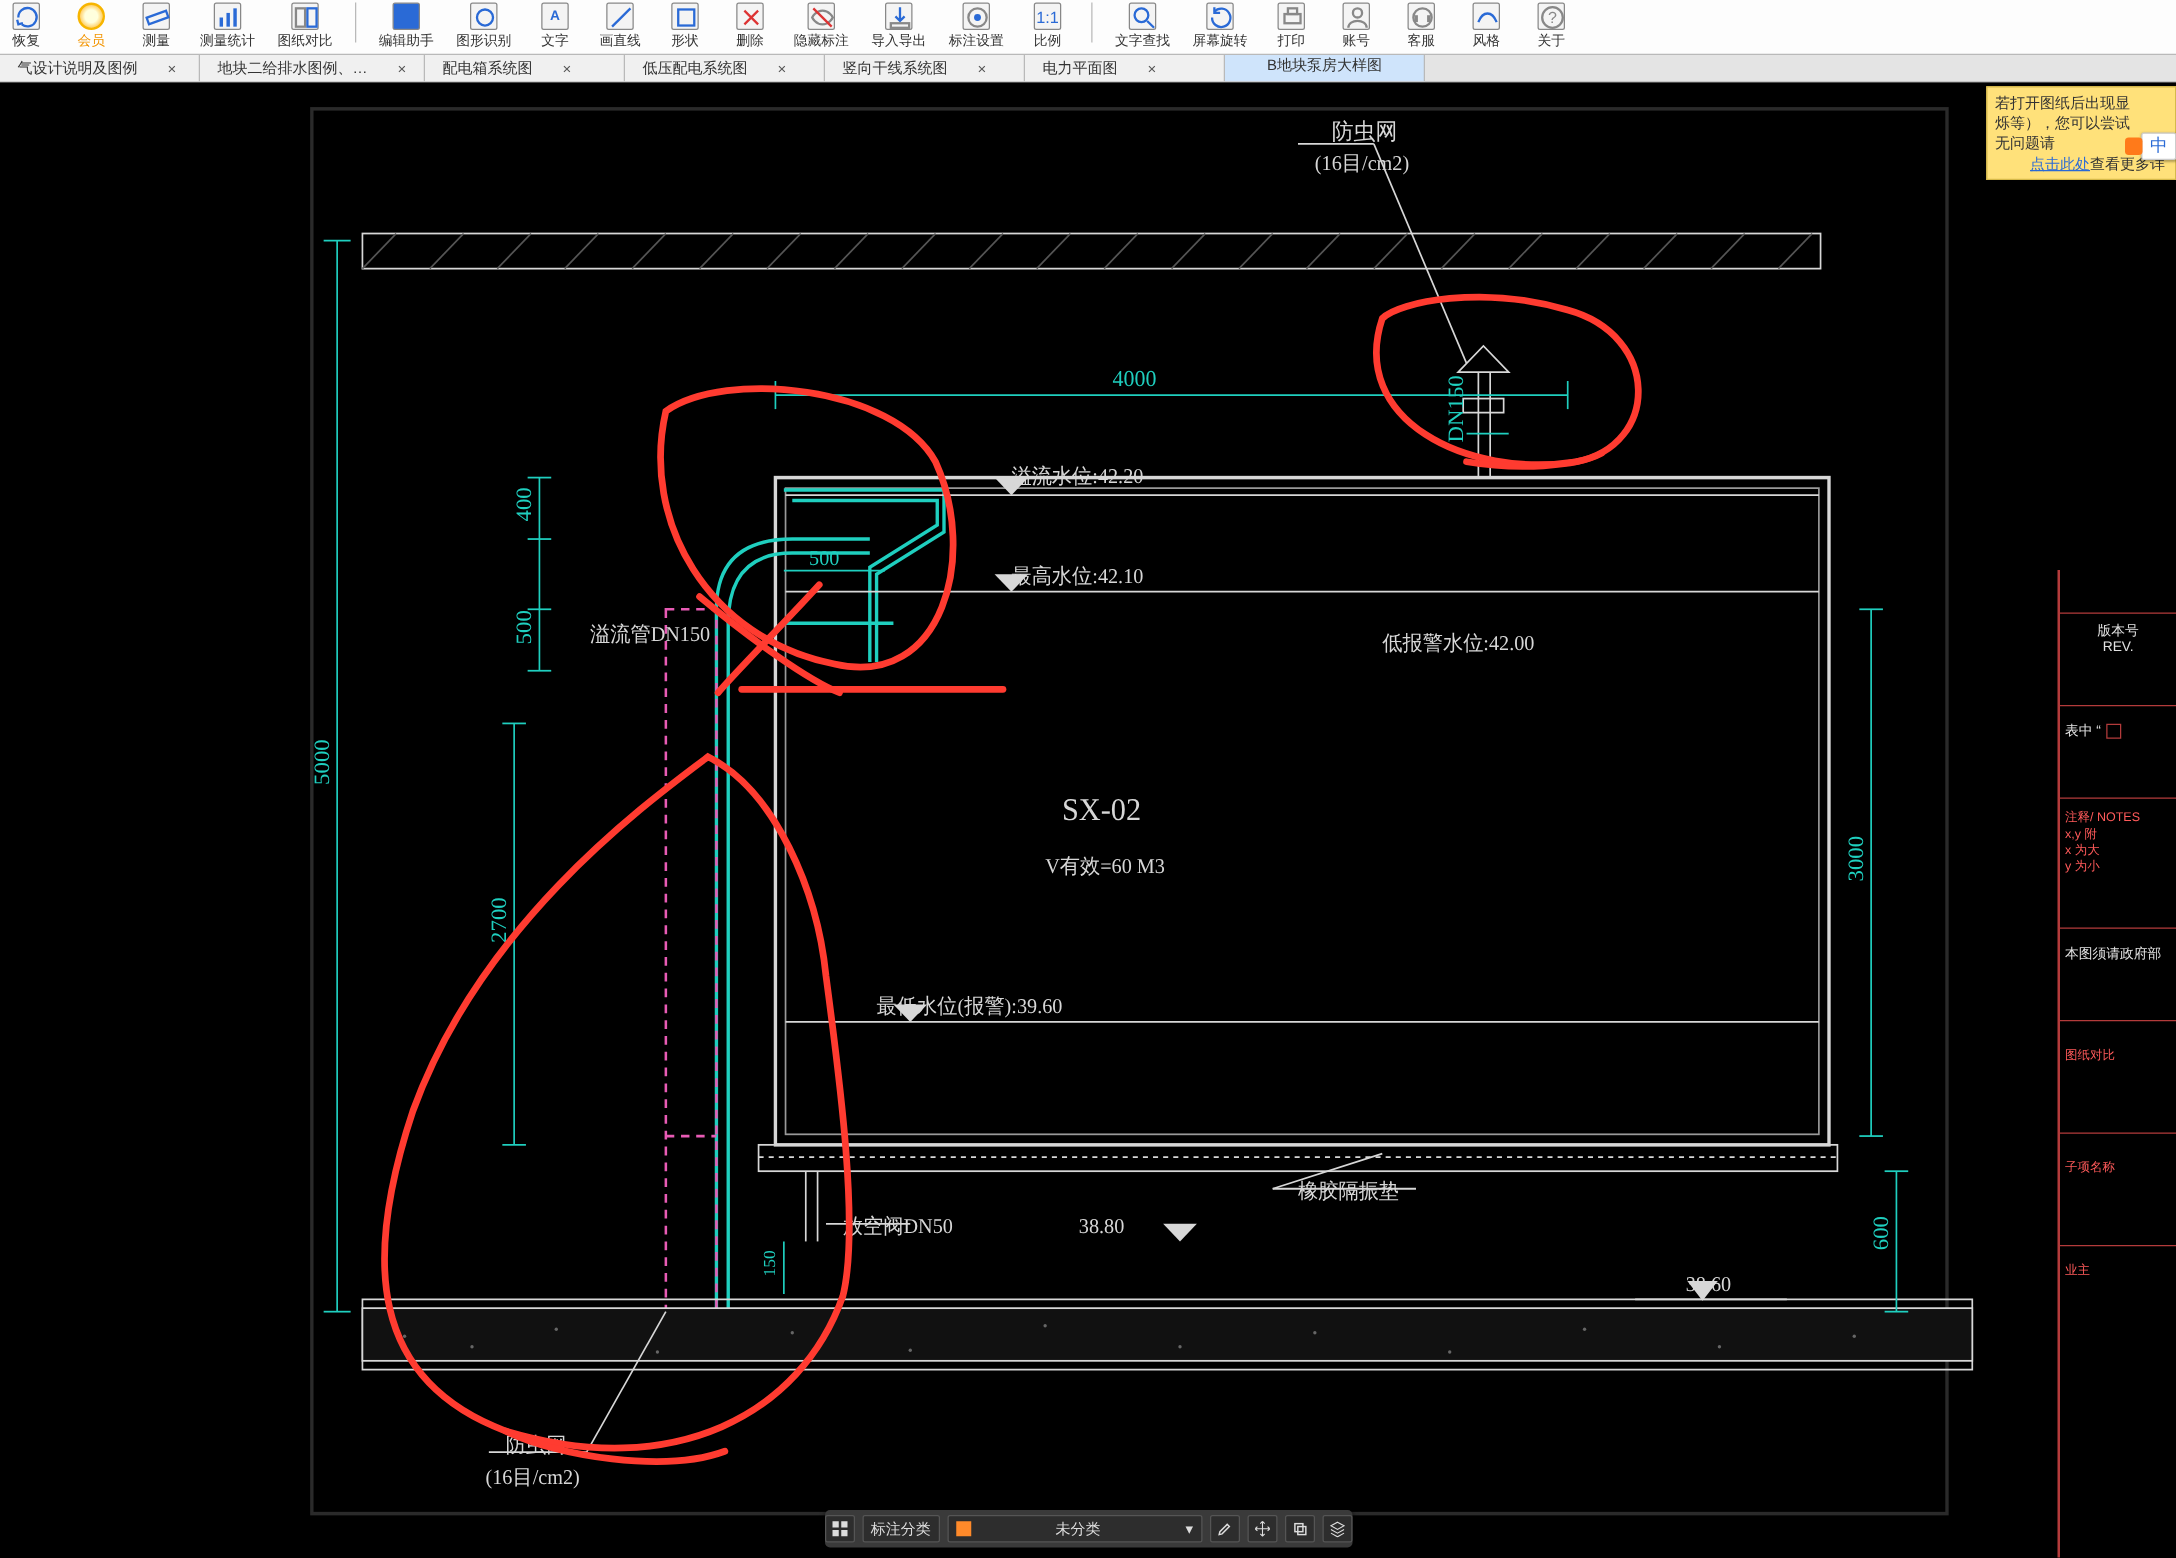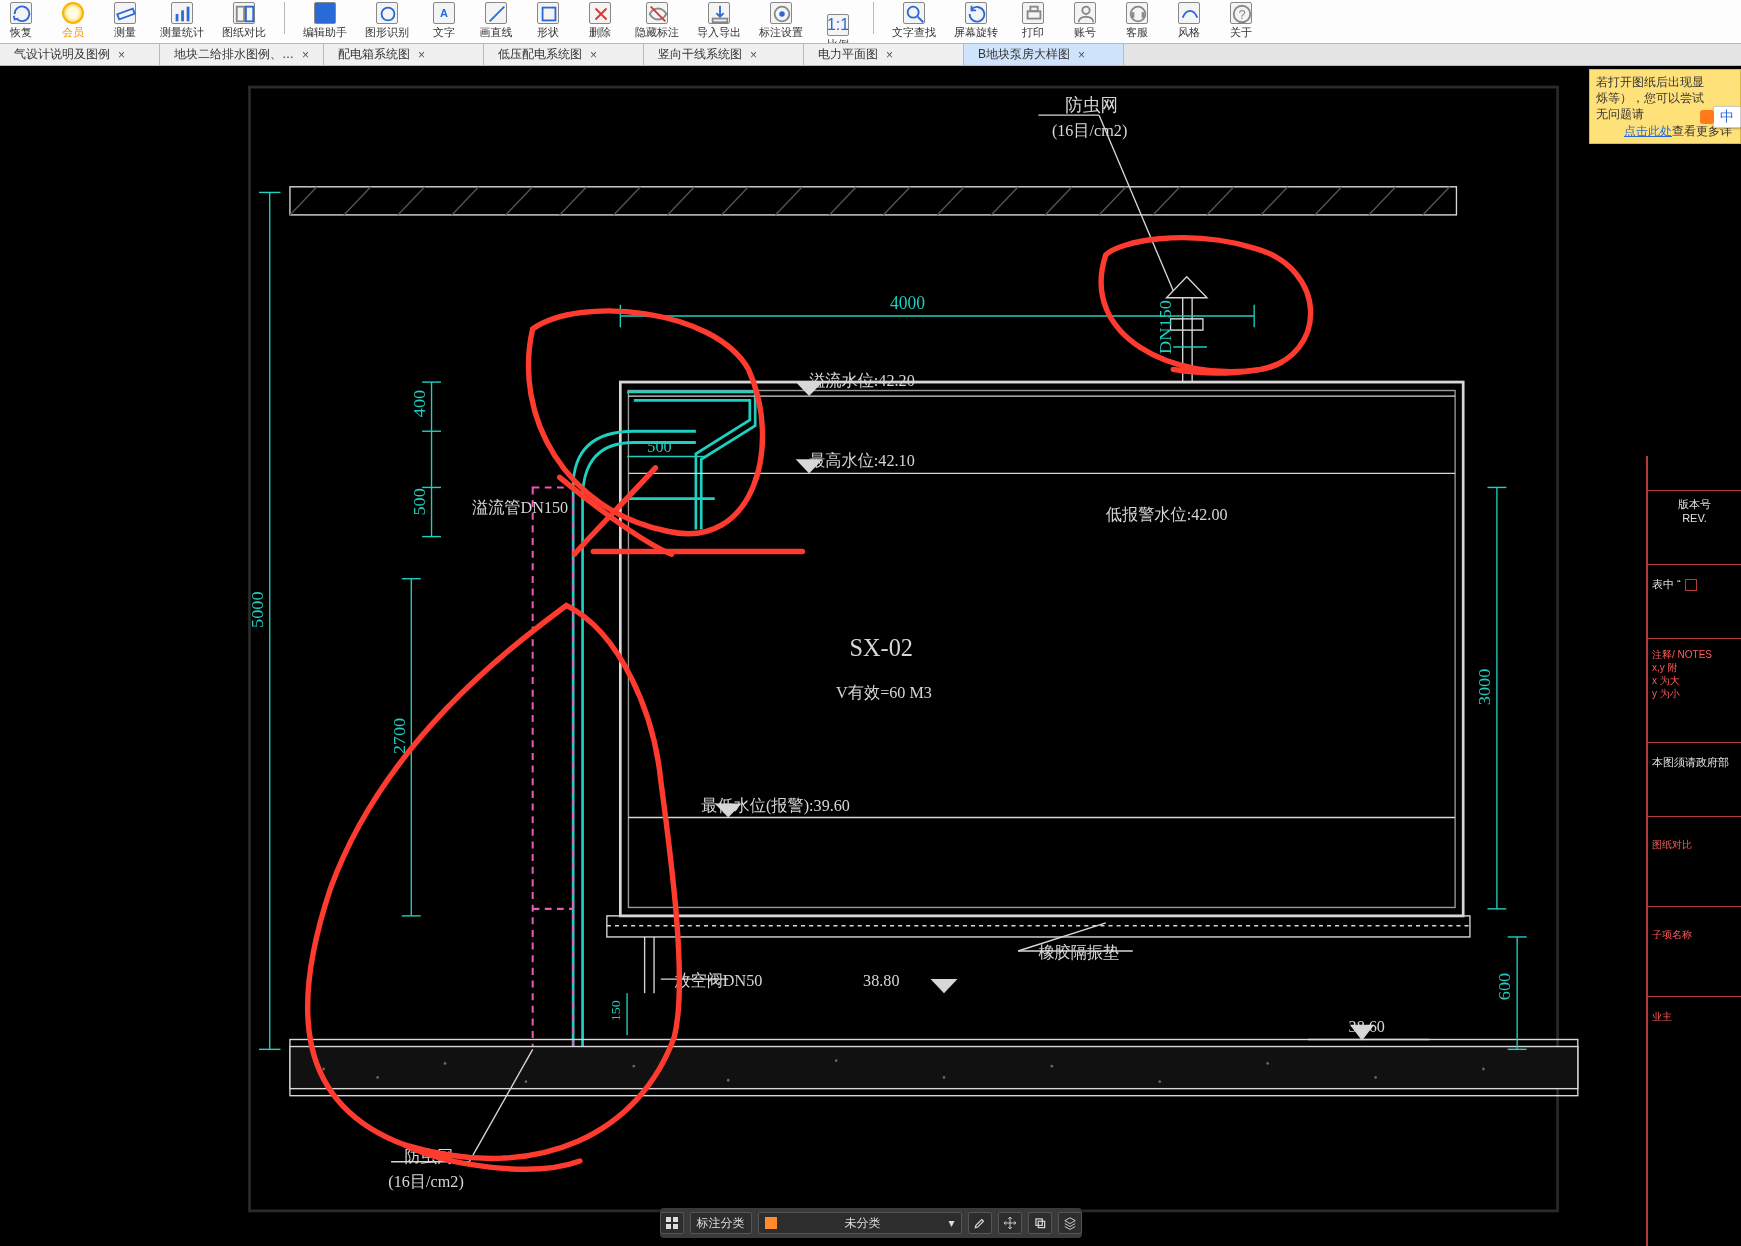--- a/index.html
+++ b/index.html
@@ -44,23 +44,23 @@
   .ticon{display:inline-block;border:1px solid #888;background:#f4f4f4;border-radius:2px;position:relative;}
   .vip .ticon{border:2px solid #f7b500;border-radius:50%;background:radial-gradient(#ffd 40%,#ffa500 100%);} 
   .vip span{color:#f29400;}
 
   
   .tabbar{
     height:22px;background:var(--bg-tabbar);display:flex;align-items:stretch;
     border-bottom:1px solid var(--border);
     font-size:12px;color:#333;
   }
-  .tab{display:flex;align-items:center;gap:8px;padding:0 14px;border-right:1px solid var(--border);
+  .tab{display:flex;align-items:center;gap:24px;padding:0 14px;border-right:1px solid var(--border);
        background:var(--bg-tab);cursor:pointer;min-width:160px;position:relative;}
-  .tab.active{background:var(--bg-tab-active);}
+  .tab.active{background:var(--bg-tab-active);flex-direction:column;}
   .tab .close{font-size:12px;color:#555;}
 
   
   .workspace{position:absolute;top:66px;left:0;right:0;bottom:0;background:var(--cad-bg);}
   .canvas{position:absolute;inset:0;padding-left:16px;}
   .canvas svg{position:absolute;inset:0;width:100%;height:100%;}
 
   
   .dtext{font-family:"SimSun","FangSong",serif;font-size:13px;fill:var(--cad-white);}
   .dsmall{font-size:12px;}
@@ -204,21 +204,21 @@
     <span>导入导出</span>
   </div>
   <div class="tool">
     <span class="ticon"><svg viewBox="0 0 24 24">
           <circle cx="12" cy="12" r="3" fill="#2a6ad6"></circle>
           <circle cx="12" cy="12" r="8" fill="none" stroke="#888" stroke-width="2"></circle>
         </svg></span>
     <span>标注设置</span>
   </div>
   <div class="tool">
-    <span class="ticon" style="display:flex;align-items:center;justify-content:center;font-size:16px;color:#2a6ad6;margin-top:12px;">1:1</span>
+    <span class="ticon" style="display:flex;align-items:center;justify-content:center;font-size:13px;color:#2a6ad6;">1:1</span>
     <span>比例</span>
   </div>
   <div style="width:1px;height:32px;background:var(--border);"></div>
   <div class="tool">
     <span class="ticon"><svg viewBox="0 0 24 24">
           <circle cx="10" cy="10" r="6" fill="none" stroke="#2a6ad6" stroke-width="2"></circle>
           <line x1="15" y1="15" x2="21" y2="21" stroke="#2a6ad6" stroke-width="2"></line>
         </svg></span>
     <span>文字查找</span>
   </div>

